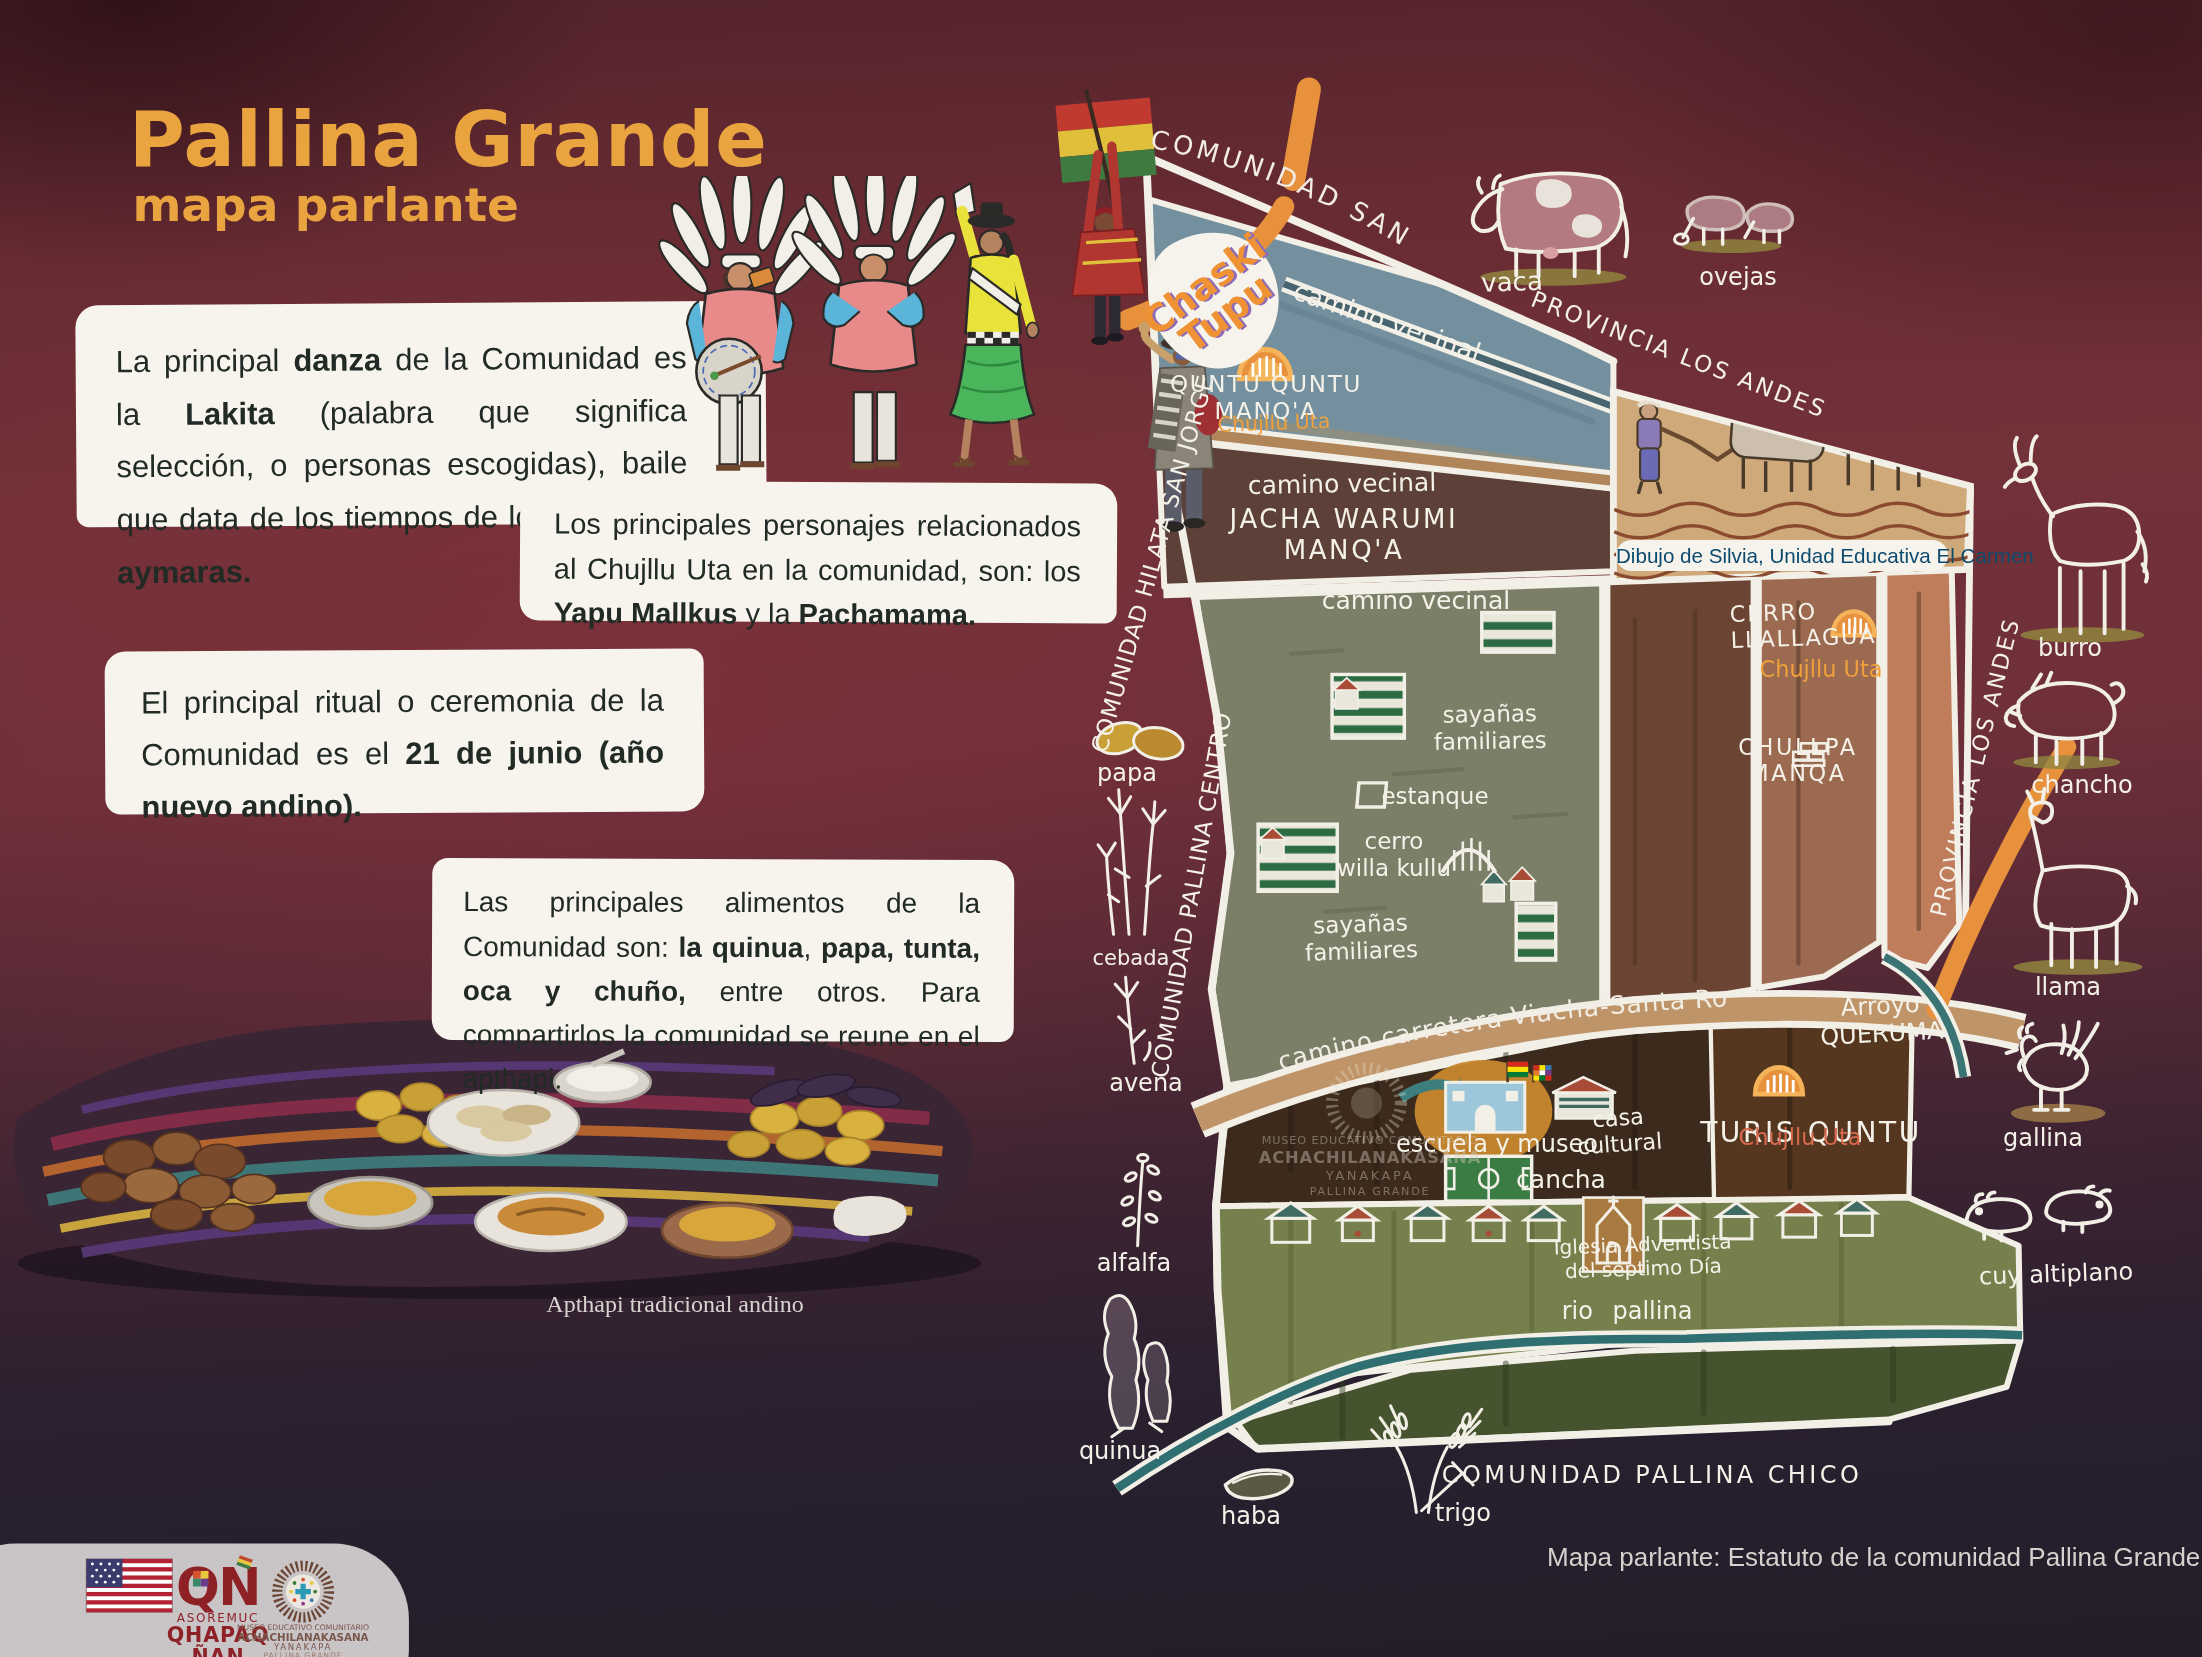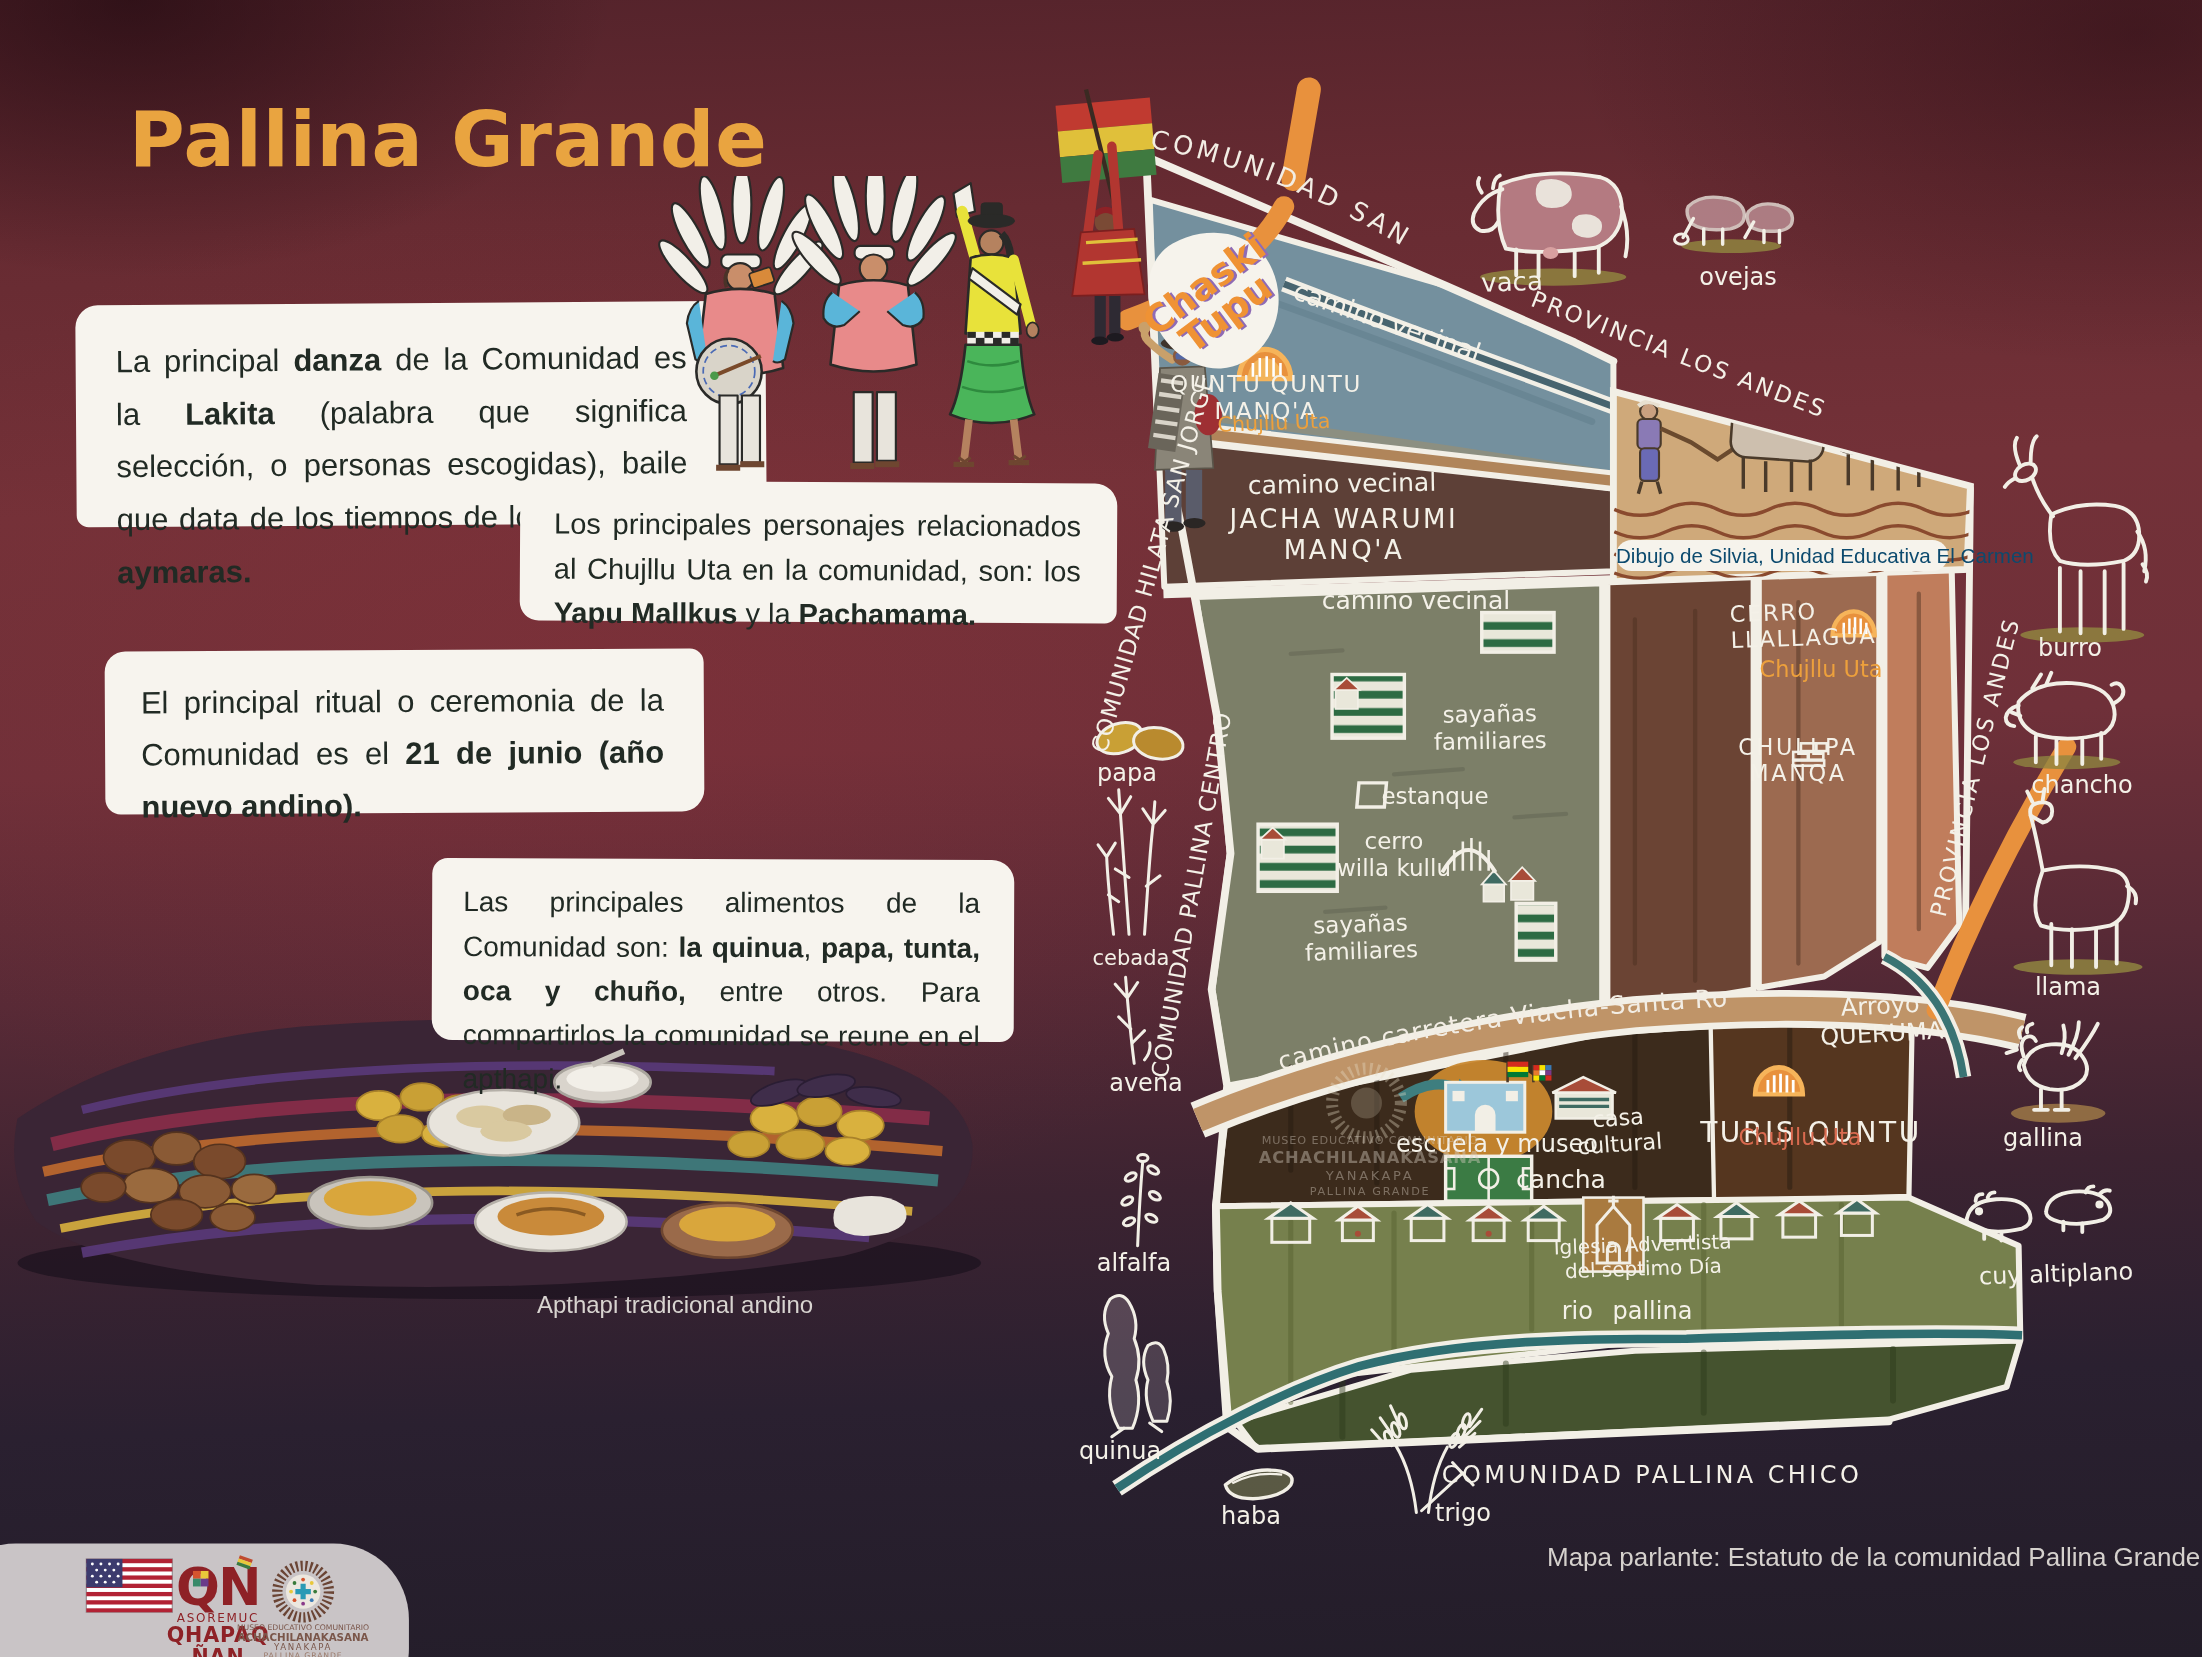--- a/index.html
+++ b/index.html
@@ -22,21 +22,21 @@
     padding:20.6px 36px 0 34px;box-sizing:border-box;font-size:29px;line-height:1.55;transform:rotate(.3deg);}
   #box-ritual{left:105px;top:650px;width:599px;height:163px;border-radius:20.6px 13.8px 22.4px 15.5px;
     padding:26px 40px 0 36px;box-sizing:border-box;font-size:31px;line-height:1.68;transform:rotate(-.3deg);}
   #box-alimentos{left:432px;top:859px;width:582px;height:182px;border-radius:15.5px 22.4px 13.8px 20.6px;
     padding:22.4px 34px 0 31px;box-sizing:border-box;font-size:28px;line-height:1.58;transform:rotate(.2deg);}
   #title{position:absolute;left:129px;top:102px;z-index:2;color:#e9a440;font-weight:700;}
   #title .t1{font-size:76px;letter-spacing:0.9px;line-height:1;}
   #title .t2{font-size:47px;margin-top:3.4px;margin-left:3.4px;line-height:1;}
   .cap{position:absolute;z-index:4;color:#ded9d5;font-family:"Liberation Sans",sans-serif;white-space:nowrap;}
   #cap-danza{left:574px;top:453px;font-size:23px;}
-  #cap-apthapi{left:675px;top:1291px;font-size:24px;transform:translateX(-50%);color:#d8d4d0;}
+  #cap-apthapi{left:675px;top:1291px;font-size:24px;transform:translateX(-50%);color:#d8d4d0;font-family:Liberation Serif, serif;}
   #cap-map{left:1547px;top:1542px;font-size:26px;color:#d5d1cd;}
   
   .ml{position:absolute;z-index:4;color:#f4f1e8;text-align:center;line-height:1.18;white-space:nowrap;
     transform:translate(-50%,-50%) rotate(var(--r,0deg));}
   .ml span{display:block;}
   .orange{color:#eda03c;}
   .salmon{color:#d96a4f;}
   #lbl-dibujo{position:absolute;z-index:4;left:1616px;top:540px;width:332px;height:31px;background:#f6f3ec;
     border-radius:15.5px;color:#0c4a6e;font-size:20.6px;text-align:center;line-height:31px;
     font-family:"Liberation Sans",sans-serif;white-space:nowrap;}
@@ -641,20 +641,21 @@
       <path d="M1124,420 q28,10 60,0 M1118,450 q34,12 72,0" fill="none" stroke="#2e8a3e" stroke-width="3"></path>
       <path d="M1126,488 L1120,538 M1178,488 L1184,536" stroke="#b5825f" stroke-width="9"></path>
       <path d="M1108,540 h24 M1172,538 h24" stroke="#6e4630" stroke-width="6"></path>
       <path d="M1114,532 l14,10 m-14,0 l14,-10 M1178,530 l14,10 m-14,0 l14,-10" stroke="#6e4630" stroke-width="3.5"></path>
     </g>
   </g>
 </svg>
 
 <div id="title">
   <div class="t1">Pallina Grande</div>
+  <div class="t2">mapa parlante</div>
 </div>
 
 <div id="box-danza" class="whitebox"><span>La principal </span><span class="b">danza</span><span> de la Comunidad es la </span><span class="b">Lakita</span><span> (palabra que significa selección, o personas escogidas), baile que data de los tiempos de los </span><span class="b">señoríos aymaras.</span></div>
 <div id="box-personajes" class="whitebox"><span>Los principales personajes relacionados al Chujllu Uta en la comunidad, son: los </span><span class="b">Yapu Mallkus</span><span> y la </span><span class="b">Pachamama.</span></div>
 <div id="box-ritual" class="whitebox"><span>El principal ritual o ceremonia de la Comunidad es el </span><span class="b">21 de junio (año nuevo andino).</span></div>
 <div id="box-alimentos" class="whitebox"><span>Las principales alimentos de la Comunidad son: </span><span class="b">la quinua</span><span>, </span><span class="b">papa, tunta, oca y chuño,</span><span> entre otros. Para compartirlos la comunidad se reune en el apthapi.</span></div>
 <div id="cap-apthapi" class="cap">Apthapi tradicional andino</div>
 <div id="cap-map" class="cap">Mapa parlante: Estatuto de la comunidad Pallina Grande</div>
 
 <div id="chaski">

